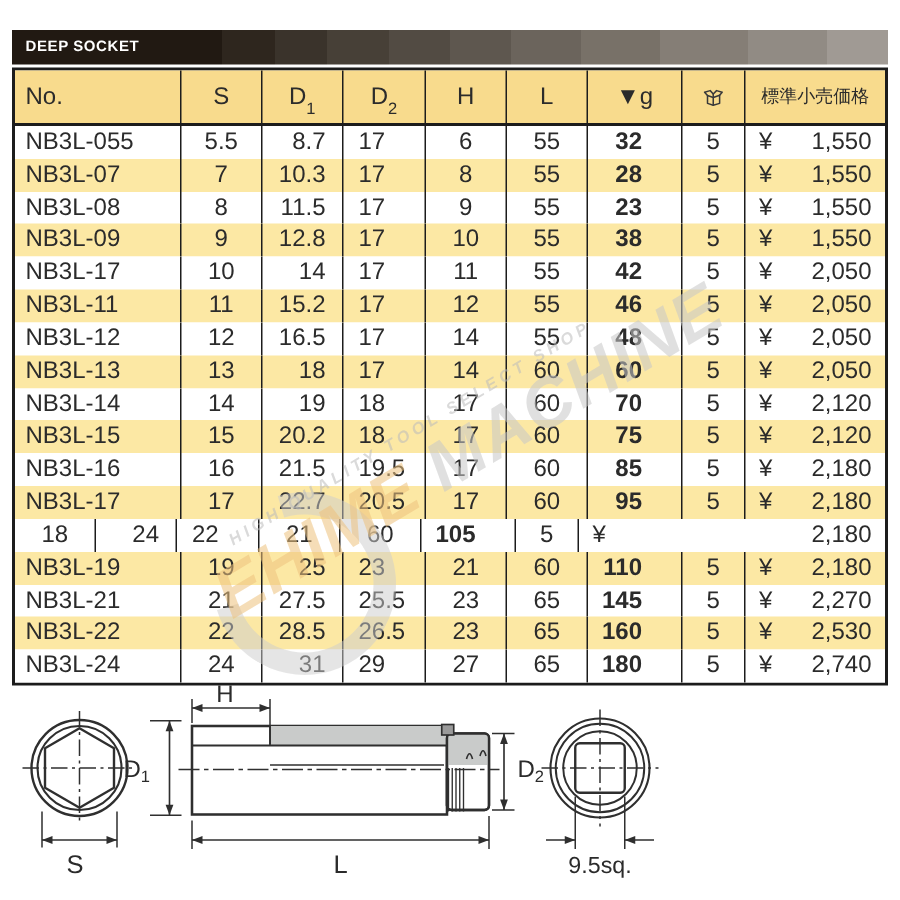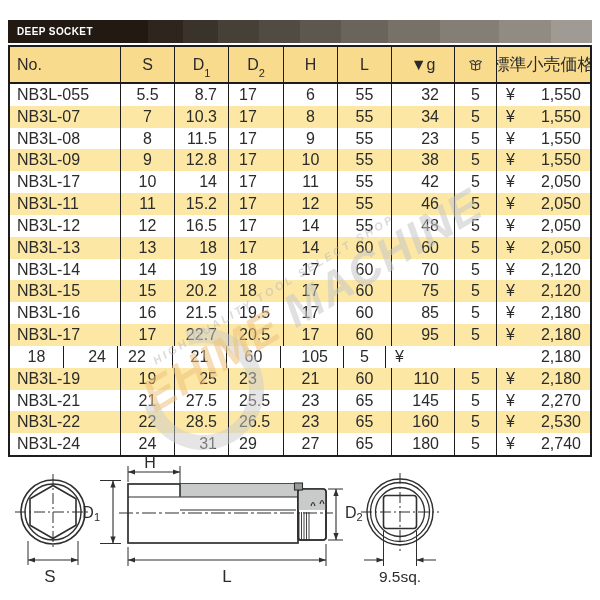--- a/index.html
+++ b/index.html
@@ -45,23 +45,23 @@
   .c1{width:54px;}
   .c2{width:54px;}
   .c3{width:55px;}
   .c4{width:54px;}
   .c5{width:54px;}
   .c6{width:63px;}
   .c7{width:42px;}
   .c8{flex:1;border-right:none;}
   .td.c2{justify-content:flex-end;padding-right:11px;}
   .td.c3{justify-content:flex-start;padding-left:10px;}
-  .td.c6{justify-content:flex-end;padding-right:15px;}
+  .td.c6{justify-content:flex-end;padding-right:26px;font-weight:bold;}
   .td.c8{justify-content:space-between;padding:0 9px 0 9px;}
-  .th.c8{font-size:17px;letter-spacing:0px;}
+  .th.c8{font-size:12px;letter-spacing:0px;}
   .th .sub,.td .sub{font-size:11px;align-self:flex-end;padding-bottom:3px;}
 
   
   .watermark{position:absolute;left:0;top:0;width:600px;height:600px;pointer-events:none;z-index:3;}
   .wm-rot{position:absolute;left:112px;top:252px;width:440px;transform:rotate(-31deg);transform-origin:50% 50%;opacity:.55;}
   .wm-caption{font-size:11px;letter-spacing:3px;color:#bcbcbc;font-weight:bold;font-style:italic;padding-left:26px;}
   .wm-brand{font-size:46px;font-weight:bold;font-style:italic;letter-spacing:1px;line-height:1;white-space:nowrap;}
   .wm-brand .b1{color:#eec27e;}
   .wm-brand .b2{color:#c8c8c8;}
   .wm-ring{position:absolute;left:142px;top:328px;width:92px;height:92px;border:15px solid #cdcdcd;
@@ -134,21 +134,21 @@
             <span>1,550</span>
           </div>
         </div>
         <div class="tr alt">
           <div class="td c0">NB3L-07</div>
           <div class="td c1">7</div>
           <div class="td c2">10.3</div>
           <div class="td c3">17</div>
           <div class="td c4">8</div>
           <div class="td c5">55</div>
-          <div class="td c6">34</div>
+          <div class="td c6">28</div>
           <div class="td c7">5</div>
           <div class="td c8">
             <span>¥</span>
             <span>1,550</span>
           </div>
         </div>
         <div class="tr">
           <div class="td c0">NB3L-08</div>
           <div class="td c1">8</div>
           <div class="td c2">11.5</div>

